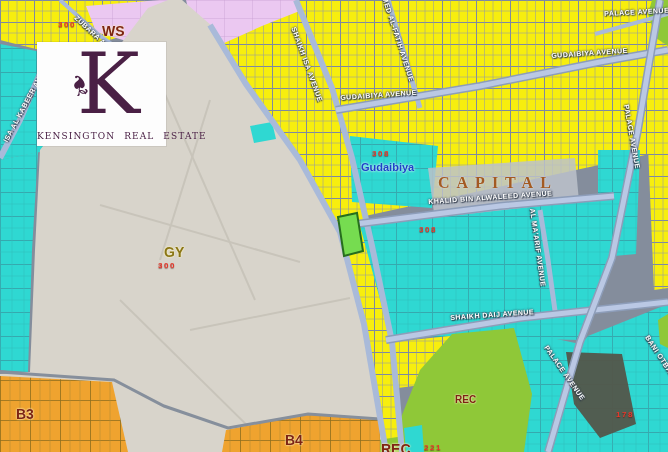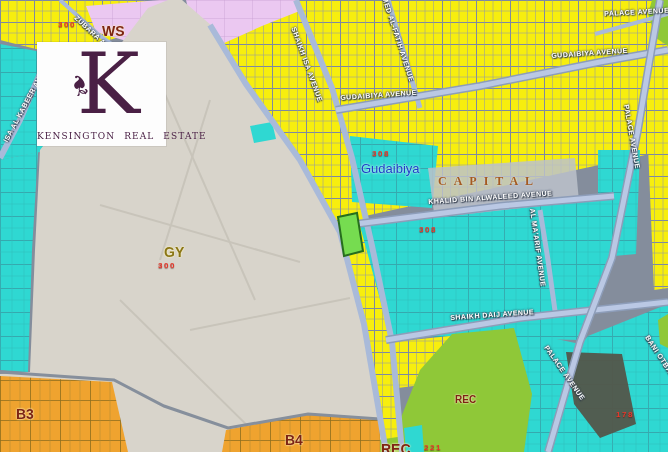--- a/index.html
+++ b/index.html
@@ -9,24 +9,24 @@
   .fill-y{fill:var(--parcel_yellow);} .fill-c{fill:var(--parcel_cyan);}
   .fill-o{fill:var(--parcel_orange);} .fill-l{fill:var(--lavender);}
   .street-label{position:absolute;font-size:7px;font-weight:bold;color:#fff;
     letter-spacing:.5px;white-space:nowrap;transform-origin:0 0;
     text-shadow:0 0 2px #3d4757,0 0 2px #3d4757,1px 1px 1px #2e3745;}
   .num{position:absolute;font-size:8px;font-weight:bold;color:var(--number_red);
     letter-spacing:1.5px;white-space:nowrap;text-shadow:0 1px 1px rgba(80,20,10,.55);text-align:right;}
   .zone{position:absolute;font-size:14px;font-weight:bold;color:var(--label_maroon);
     white-space:nowrap;text-shadow:0 0 2px rgba(255,246,200,.95),0 0 2px rgba(255,246,200,.85);}
   .zone-big{font-size:10px;}
-  .capital{position:absolute;font-family:"Liberation Serif",serif;font-size:12px;
+  .capital{position:absolute;font-family:"Liberation Serif",serif;font-size:16px;
     font-weight:bold;color:var(--label_capital);letter-spacing:7px;white-space:nowrap;
     text-shadow:0 0 2px rgba(255,255,255,.6);}
-  .city{position:absolute;font-size:13px;font-weight:normal;color:var(--label_city);
+  .city{position:absolute;font-size:11px;font-weight:bold;color:var(--label_city);
     white-space:nowrap;text-shadow:0 0 2px rgba(255,255,255,.8),0 0 3px rgba(255,255,255,.6);}
   .logo{position:absolute;left:37px;top:42px;width:129px;height:104px;
     background:#fdfdfd;box-shadow:0 0 0 1px rgba(0,0,0,.06);}
   .logo-k-wrap{position:relative;width:100%;height:84px;text-align:center;}
   .logo-k{font-family:"DejaVu Serif",serif;font-size:84px;line-height:84px;
     color:var(--logo_purple);display:inline-block;margin-left:14px;}
   .logo-flourish{position:absolute;left:30px;top:26px;font-size:30px;
     color:var(--logo_purple);transform:rotate(-115deg);}
   .logo-name{position:absolute;left:0;right:0;bottom:5px;text-align:center;
     font-family:"DejaVu Serif",serif;font-size:9px;color:var(--logo_purple);

